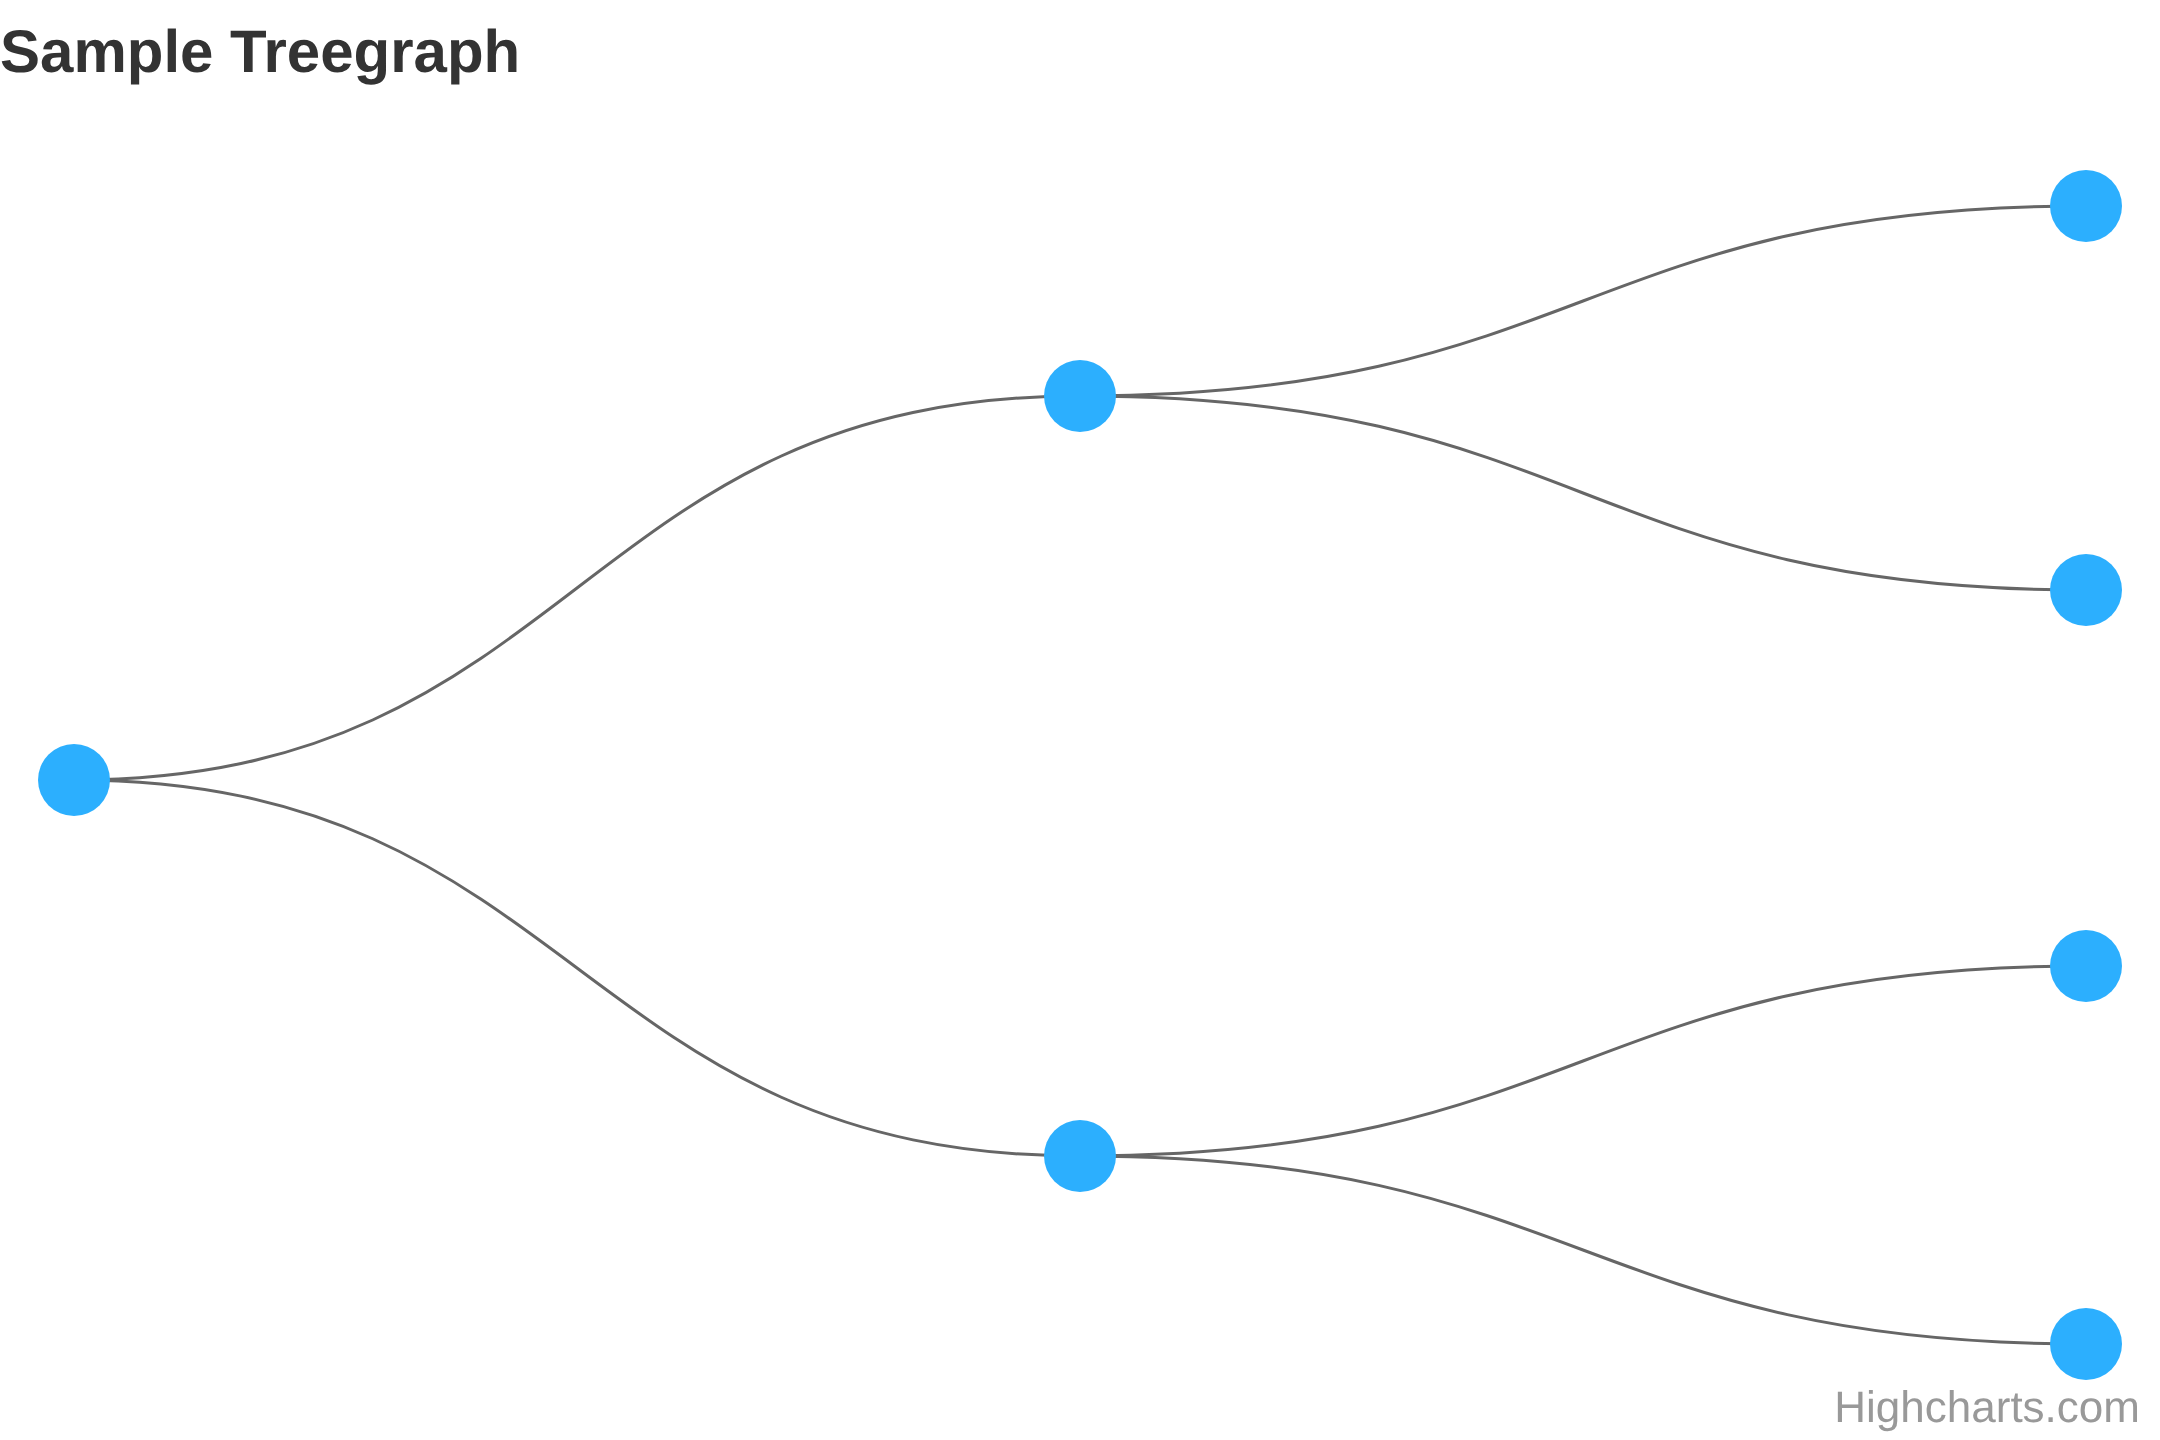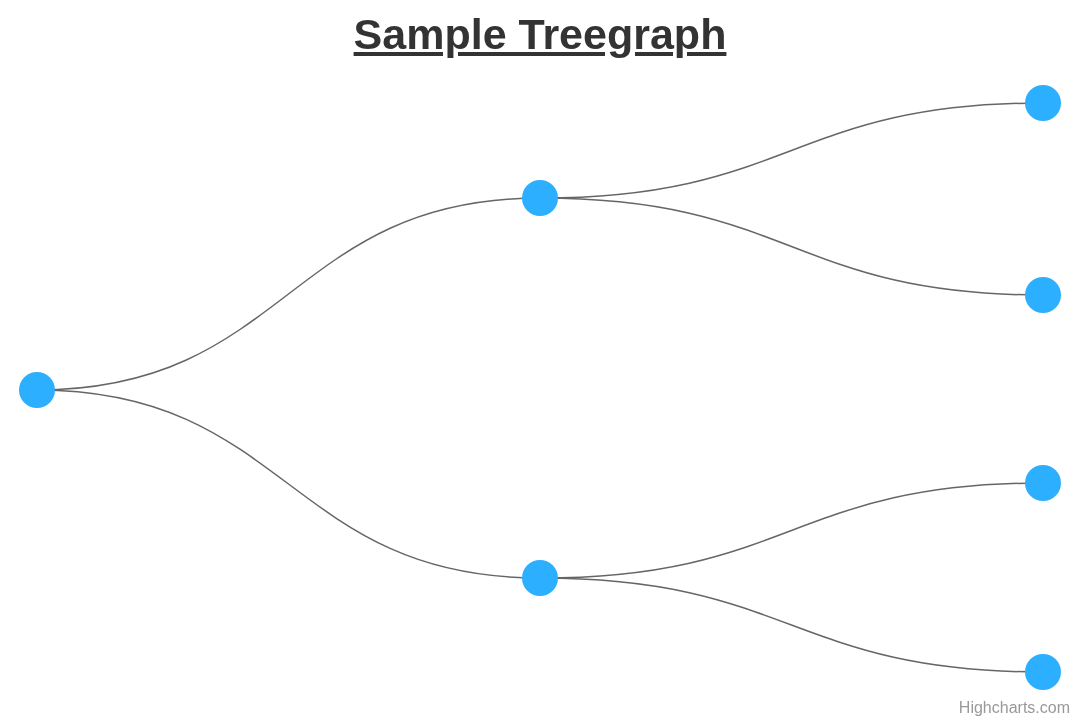--- a/index.html
+++ b/index.html
@@ -13,37 +13,35 @@
     height: 720px;
     background: #ffffff;
     font-family: "Liberation Sans", sans-serif;
     overflow: hidden;
   }
   .chart-title {
     position: absolute;
     top: 10px;
     left: 0;
     width: 100%;
-    text-align: center;
-    font-size: 43px;
+    font-size: 30px;
     font-weight: bold;
     color: #333333;
     letter-spacing: 0px;
-    text-decoration: underline;
   }
   .treegraph-svg {
     position: absolute;
     top: 0;
     left: 0;
   }
   .chart-credits {
     position: absolute;
     right: 10px;
     bottom: 3px;
-    font-size: 16px;
+    font-size: 22px;
     color: #999999;
     text-decoration: none;
     cursor: pointer;
   }
 </style>
 </head>
 <body>
 
 <div class="chart-container">
   <svg class="treegraph-svg" width="1080" height="720" viewBox="0 0 1080 720">

